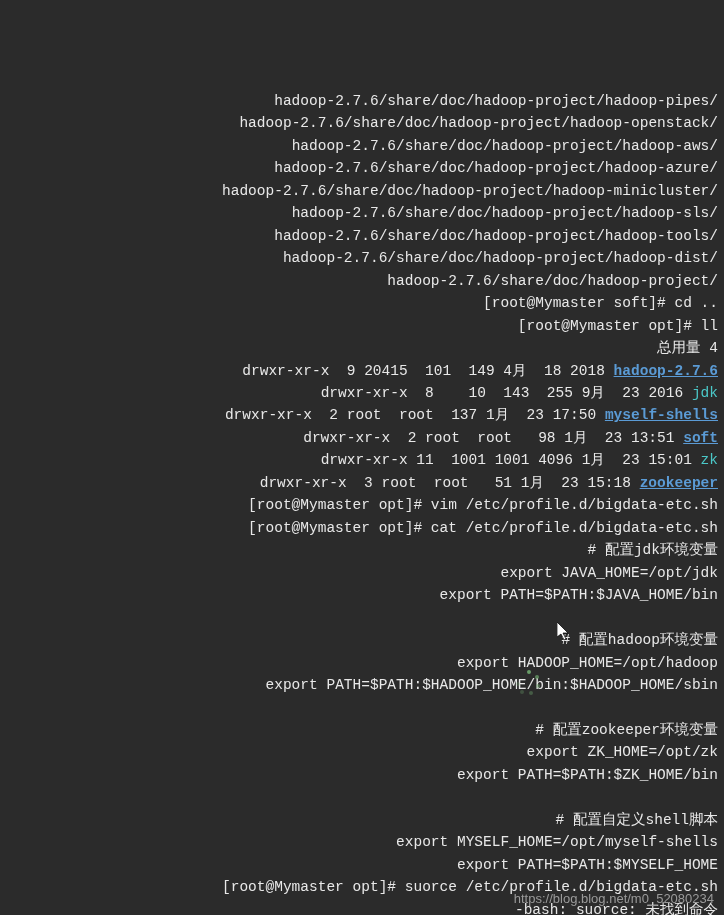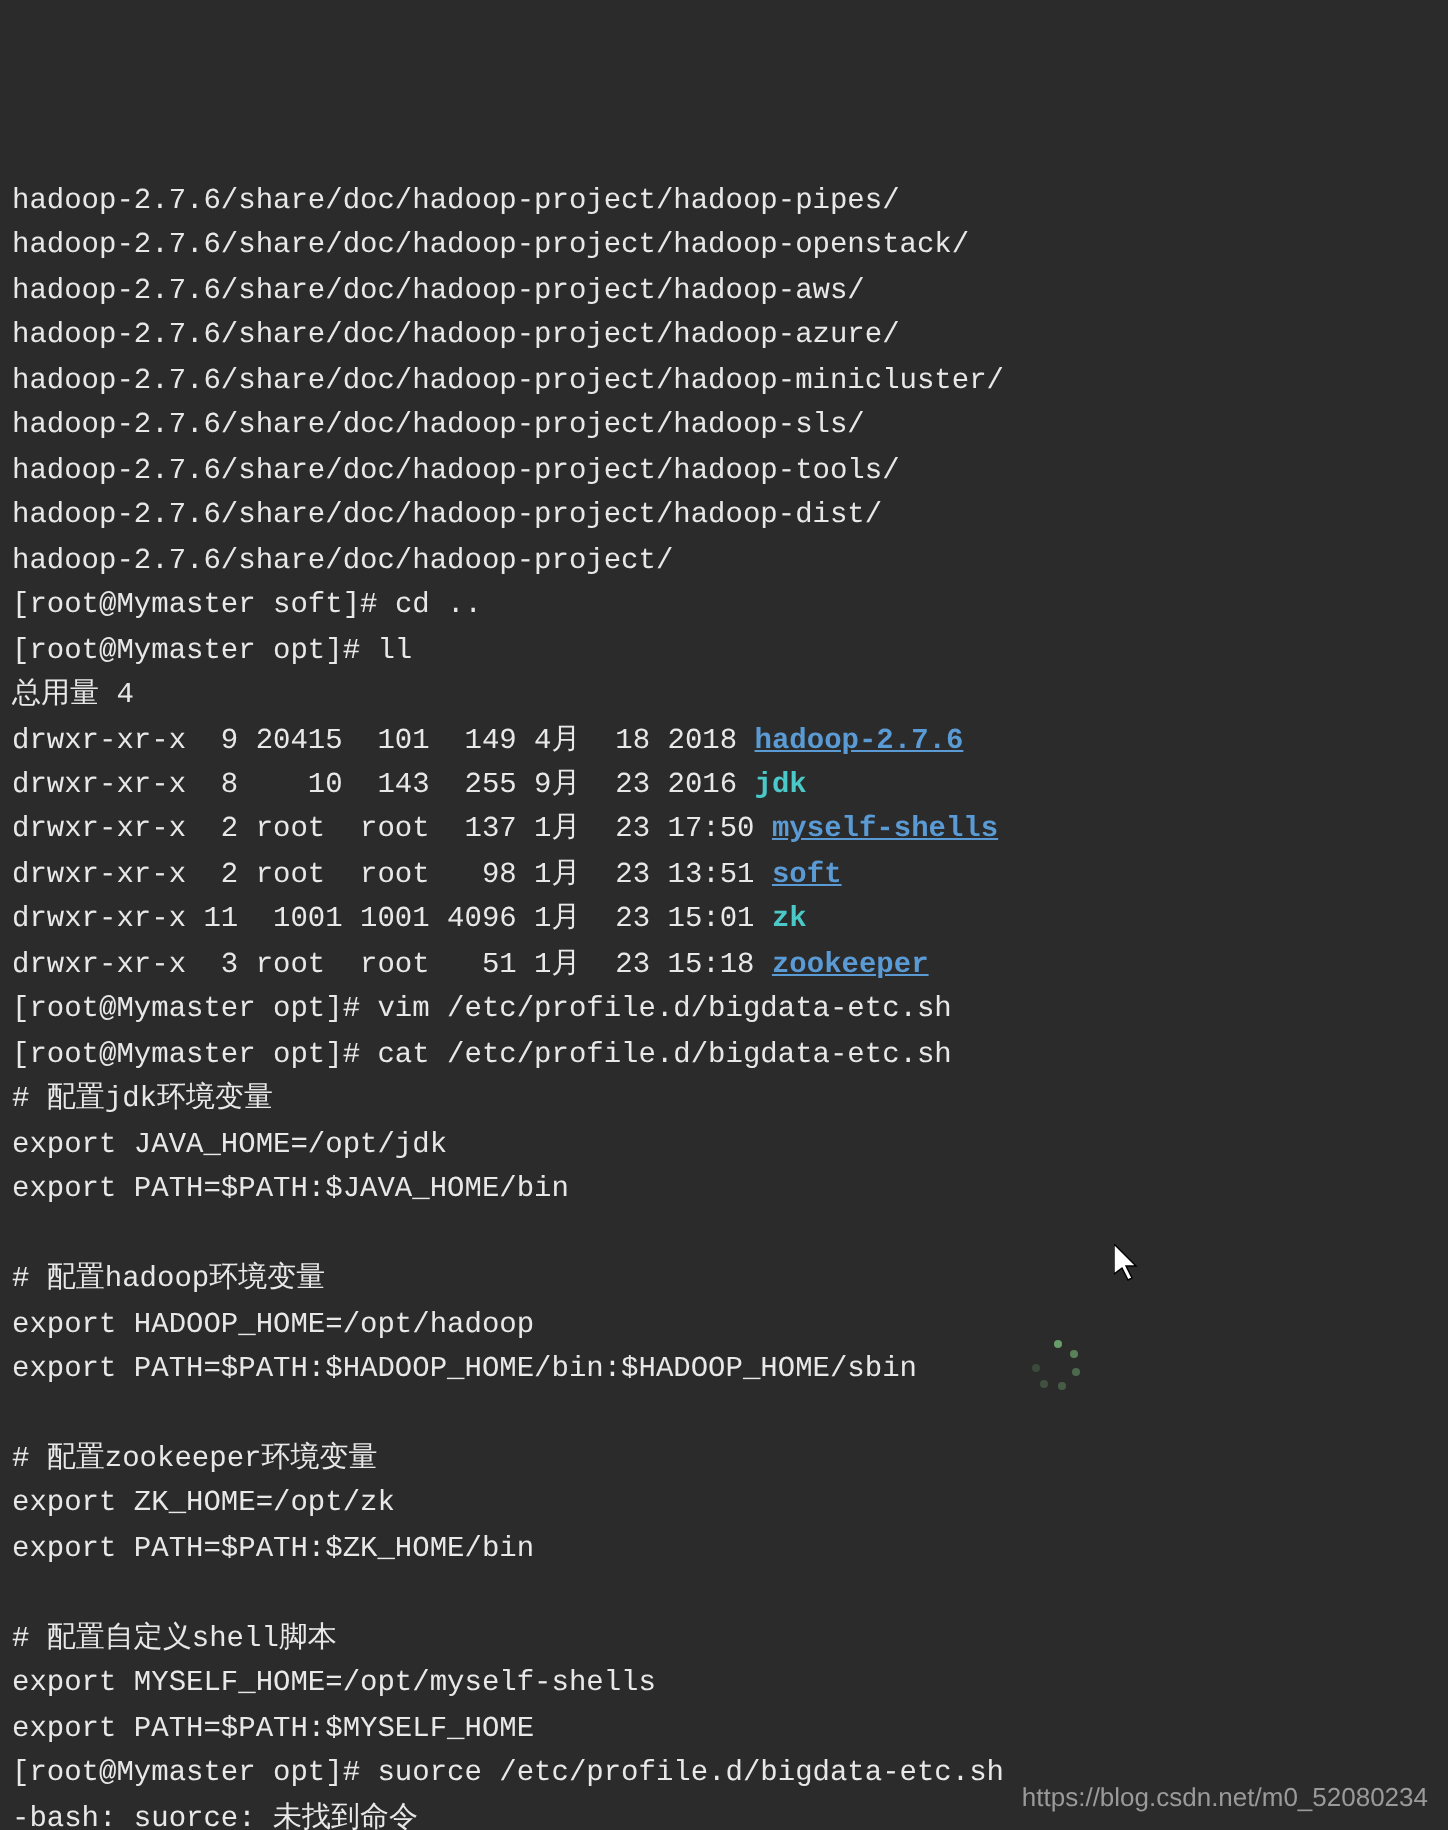--- a/index.html
+++ b/index.html
@@ -11,23 +11,24 @@
       line-height: 1.55;
       padding: 0 6px;
       width: 724px;
       height: 915px;
       overflow: hidden;
       position: relative;
       white-space: pre;
     }
     .terminal-line {
       display: block;
+      text-align: right;
     }
     .dir-blue { color: #5b9bd5; font-weight: bold; text-decoration: underline; }
-    .dir-cyan { color: #4bc8c8; font-weight: bold; }
+    .dir-cyan { color: #4bc8c8; font-weight: normal; }
     .watermark {
       position: absolute;
       bottom: 6px;
       right: 10px;
       color: #9a9a9a;
       font-size: 13px;
       font-family: -apple-system, Arial, sans-serif;
     }
     .mouse-cursor {
       position: absolute;
@@ -62,16 +63,16 @@
 
 <div class="spinner">
   <span class="sp-dot" style="top:0;left:11px;background:#6fa86f;opacity:0.9"></span>
   <span class="sp-dot" style="top:5px;left:19px;background:#6fa86f;opacity:0.7"></span>
   <span class="sp-dot" style="top:14px;left:20px;background:#6fa86f;opacity:0.5"></span>
   <span class="sp-dot" style="top:21px;left:13px;background:#6fa86f;opacity:0.4"></span>
   <span class="sp-dot" style="top:20px;left:4px;background:#6fa86f;opacity:0.3"></span>
   <span class="sp-dot" style="top:12px;left:0;background:#6fa86f;opacity:0.25"></span>
 </div>
 
-<div class="watermark">https://blog.csdn.net/m0_52080234</div>
+<div class="watermark">https://blog.blog.net/m0_52080234</div>
 
 
 
 
 </body></html>

